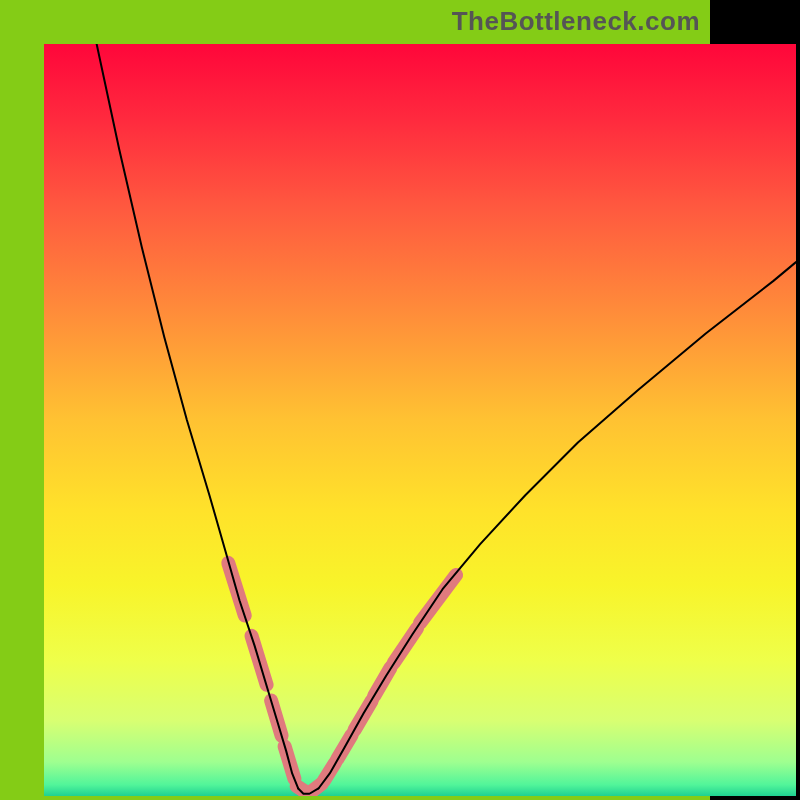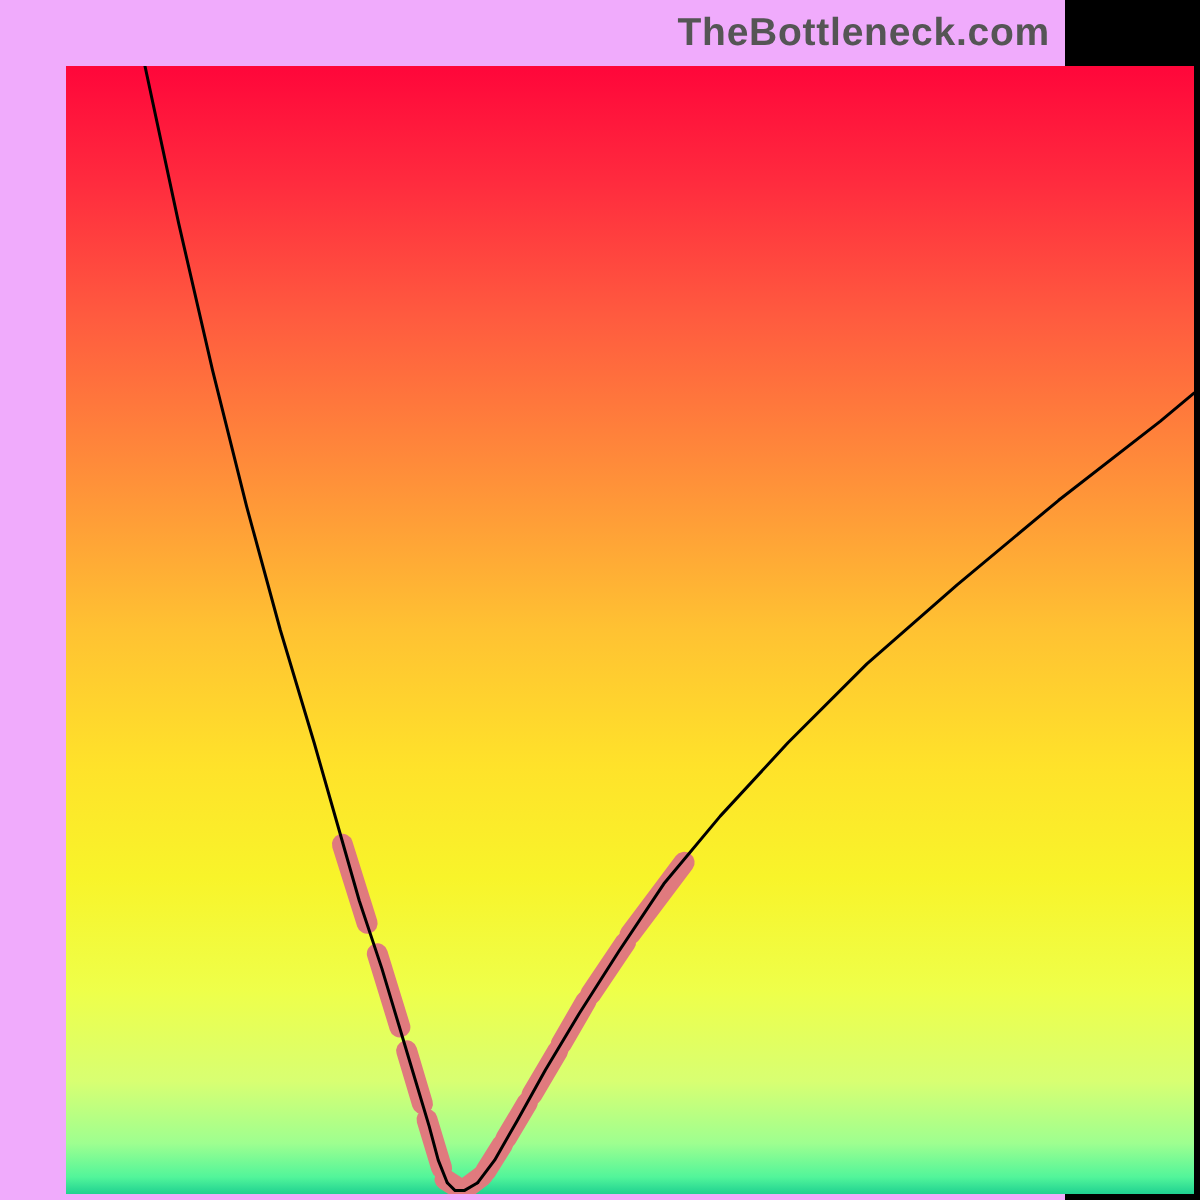--- a/index.html
+++ b/index.html
@@ -8,21 +8,21 @@
     width: 800px;
     height: 800px;
     overflow: hidden;
     background: #000;
     font-family: Arial, Helvetica, sans-serif;
   }
   .frame {
     position: relative;
     width: 710px;
     height: 800px;
-    background: #f0abfc;
+    background: #84cc16;
   }
   .plot-area {
     position: absolute;
     left: 44px;
     top: 44px;
     width: 752px;
     height: 752px;
     overflow: hidden;
   }
   .gradient {

